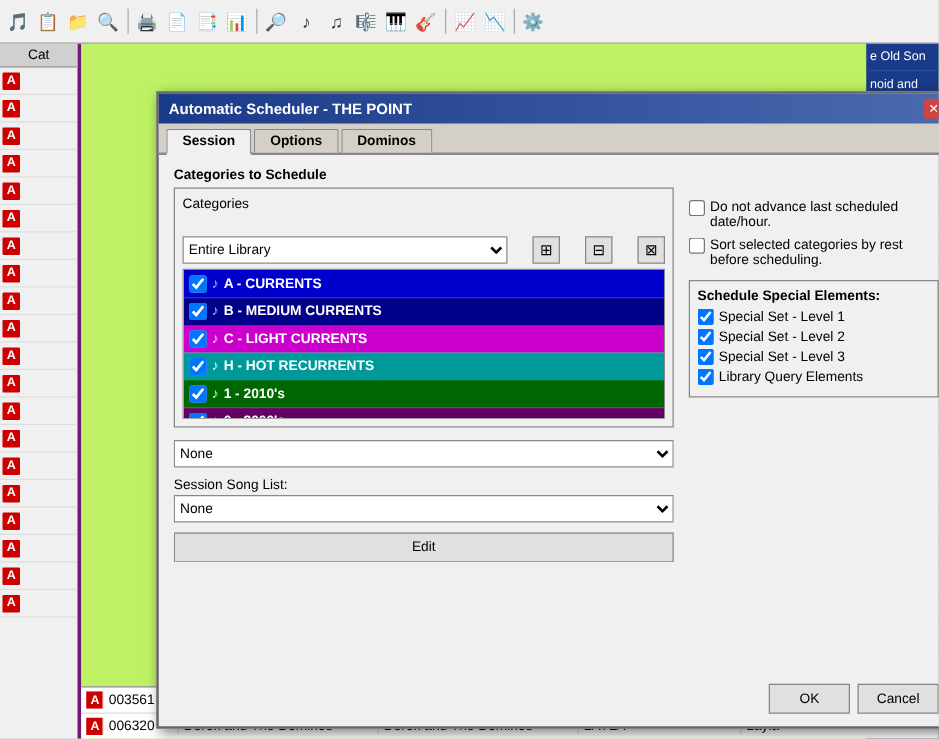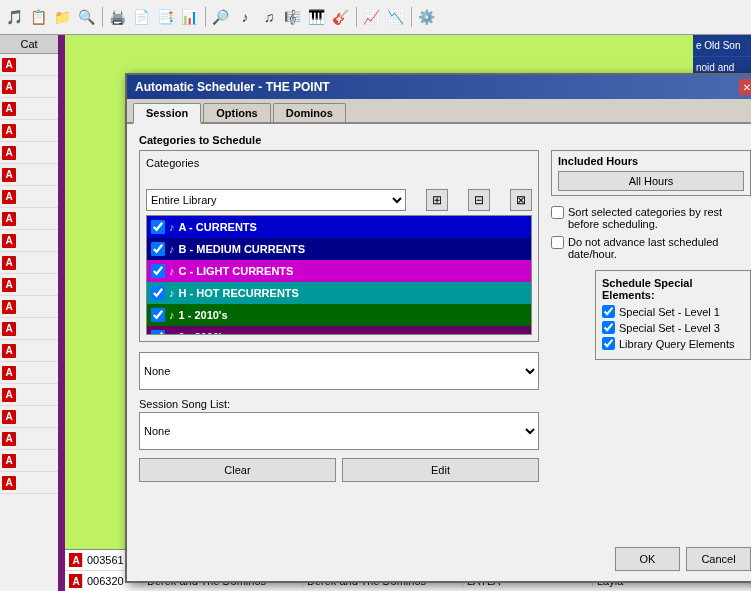--- a/index.html
+++ b/index.html
@@ -43,21 +43,21 @@
     
     .main-area {
       display: flex;
       height: calc(591px - 35px);
     }
 
     
     .sidebar {
       width: 65px;
       background: #f0f0f0;
-      border-right: 7px solid #701a75;
+      border-right: 3px solid #701a75;
       overflow: hidden;
     }
     .sidebar-header {
       background: #d0d0d0;
       text-align: center;
       padding: 3px 2px;
       font-size: 11px;
       border-bottom: 1px solid #999;
     }
     .sidebar-row {
@@ -268,21 +268,21 @@
     
     .form-group {
       margin-bottom: 8px;
     }
     .form-label {
       font-size: 11px;
       margin-bottom: 2px;
     }
     .form-select {
       width: 100%;
-      height: 38px;
+      height: 22px;
       font-size: 11px;
       border: 1px solid #888;
       background: white;
     }
     .form-buttons {
       display: flex;
       gap: 6px;
       margin-top: 4px;
     }
     .form-btn {
@@ -291,21 +291,20 @@
       background: #e0e0e0;
       border: 1px solid #888;
       cursor: pointer;
       font-size: 11px;
     }
 
     
     .special-set-box {
       border: 1px solid #888;
       padding: 6px;
-      margin-left: 44px;
     }
     .special-set-label {
       font-size: 11px;
       font-weight: bold;
       margin-bottom: 4px;
     }
     .special-item {
       display: flex;
       align-items: center;
       gap: 4px;
@@ -558,48 +557,47 @@
             </div>
 
             <div class="form-group">
               <div class="form-label">Session Song List:</div>
               <select class="form-select">
                 <option>None</option>
               </select>
             </div>
 
             <div class="form-buttons">
-              <button class="form-btn">Clear</button>
               <button class="form-btn">Edit</button>
             </div>
           </div>
 
           <div class="dialog-right-col">
 
-            <div class="included-hours-section">
-              <div class="included-hours-label">Included Hours</div>
-              <button class="all-hours-btn">All Hours</button>
-            </div>
 
             <div style="margin-top:10px;">
               <div class="checkbox-row">
                 <input type="checkbox" style="">
-                <span>Sort selected categories by rest before scheduling.</span>
+                <span>Do not advance last scheduled date/hour.</span>
               </div>
               <div class="checkbox-row">
                 <input type="checkbox" style="">
-                <span>Do not advance last scheduled date/hour.</span>
+                <span>Sort selected categories by rest before scheduling.</span>
               </div>
             </div>
 
             <div class="special-set-box" style="margin-top:10px;">
               <div class="special-set-label">Schedule Special Elements:</div>
               <div class="special-item">
                 <input type="checkbox" checked="" style="">
                 <span>Special Set - Level 1</span>
+              </div>
+              <div class="special-item">
+                <input type="checkbox" checked="" style="">
+                <span>Special Set - Level 2</span>
               </div>
               <div class="special-item">
                 <input type="checkbox" checked="" style="">
                 <span>Special Set - Level 3</span>
               </div>
               <div class="special-item">
                 <input type="checkbox" checked="" style="">
                 <span>Library Query Elements</span>
               </div>
             </div>

